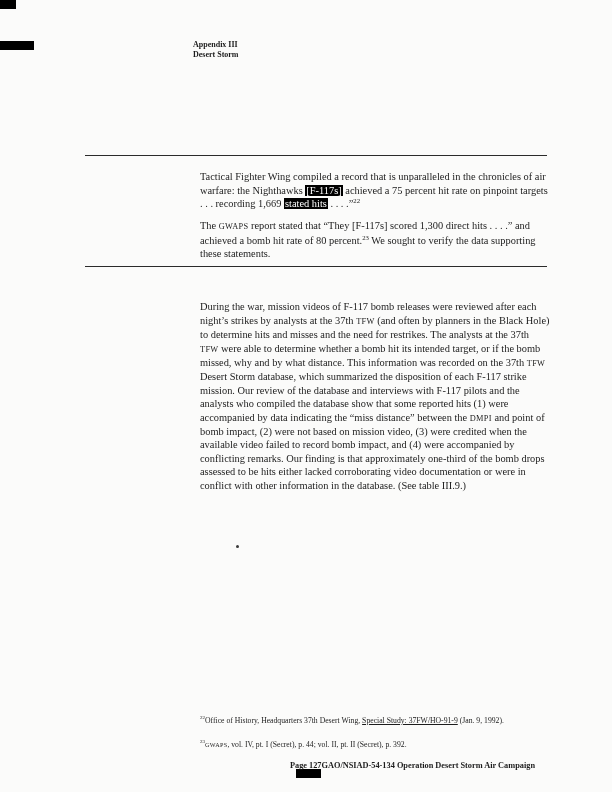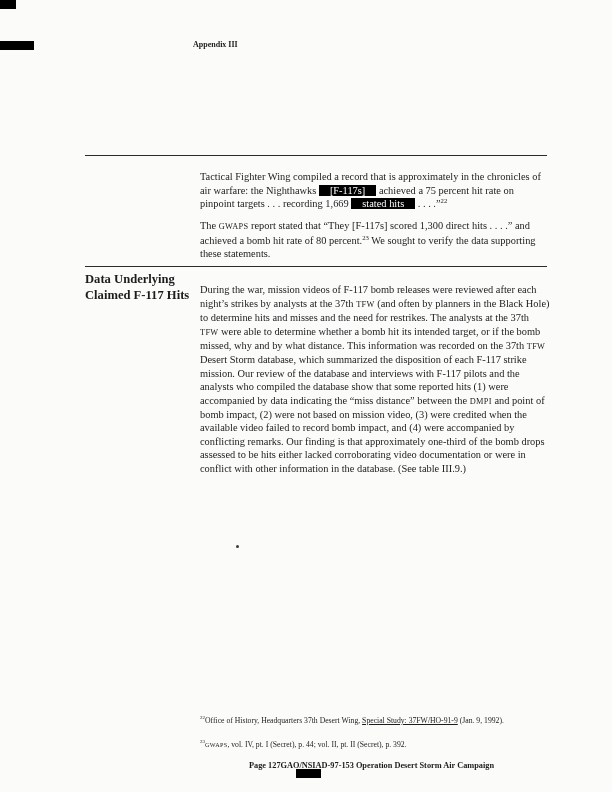--- a/index.html
+++ b/index.html
@@ -33,84 +33,84 @@
   .rule-2 { top: 266px; }
 
   .body-text {
     position: absolute;
     left: 200px; width: 350px;
     font-size: 10.4px; line-height: 13.4px;
     text-align: left;
   }
   .intro-p1 { top: 160px; }
   .intro-p2 { top: 209px; }
-  .main-p1  { top: 273px; }
+  .main-p1  { top: 290px; }
 
   .section-heading {
     position: absolute;
     left: 85px; top: 272px; width: 125px;
     font-size: 12.6px; line-height: 15.5px; font-weight: bold;
   }
 
-  .hl { background: #000000; color: #ffffff; padding: 0 11px; }
+  .hl { background: #000000; color: #ffffff; padding: 0 1px; }
   .sc { font-size: 0.8em; letter-spacing: 0.3px; }
   .sup { font-size: 0.65em; vertical-align: super; line-height: 0; }
   .ul  { text-decoration: underline; }
 
   .footnote {
     position: absolute;
     left: 200px; width: 350px;
     font-size: 7.7px; line-height: 9.4px;
   }
   .fn-22 { top: 716px; }
   .fn-23 { top: 740px; }
 
   .page-footer {
     position: absolute;
-    left: 198px; top: 761px; width: 347px;
-    display: flex; justify-content: center; align-items: baseline;
+    left: 188px; top: 761px; width: 347px;
+    display: flex; justify-content: flex-end; align-items: baseline;
     font-size: 8.3px; font-weight: bold;
   }
 </style>
 </head>
 <body>
 
 <div class="page">
 
   <div class="artifact artifact-corner"></div>
   <div class="artifact artifact-edge"></div>
   <div class="artifact artifact-bottom"></div>
   <div class="artifact-dot artifact" style="background:#3a3a3a;"></div>
 
   <div class="header-block">
     <div>Appendix III</div>
+    <div>Desert Storm</div>
   </div>
 
   <div class="rule rule-1"></div>
   <div class="rule rule-2"></div>
 
   <p class="body-text intro-p1">
-    <span>Tactical Fighter Wing compiled a record that is approximately in the chronicles of air warfare: the Nighthawks </span><span class="hl">[F-117s]</span><span> achieved a 75 percent hit rate on pinpoint targets . . . recording 1,669 </span><span class="hl">stated hits</span><span> . . . .”</span><span class="sup">22</span>
+    <span>Tactical Fighter Wing compiled a record that is unparalleled in the chronicles of air warfare: the Nighthawks </span><span class="hl">[F-117s]</span><span> achieved a 75 percent hit rate on pinpoint targets . . . recording 1,669 </span><span class="hl">stated hits</span><span> . . . .”</span><span class="sup">22</span>
   </p>
 
   <p class="body-text intro-p2">
     <span>The </span><span class="sc">GWAPS</span><span> report stated that “They [F-117s] scored 1,300 direct hits . . . .” and achieved a bomb hit rate of 80 percent.</span><span class="sup">23</span><span> We sought to verify the data supporting these statements.</span>
   </p>
 
-  <h2 class="section-heading" style="margin:0;">Data Underlying Claimed F-117 Hits</h2>
 
   <p class="body-text main-p1">
     <span>During the war, mission videos of F-117 bomb releases were reviewed after each night’s strikes by analysts at the 37th </span><span class="sc">TFW</span><span> (and often by planners in the Black Hole) to determine hits and misses and the need for restrikes. The analysts at the 37th </span><span class="sc">TFW</span><span> were able to determine whether a bomb hit its intended target, or if the bomb missed, why and by what distance. This information was recorded on the 37th </span><span class="sc">TFW</span><span> Desert Storm database, which summarized the disposition of each F-117 strike mission. Our review of the database and interviews with F-117 pilots and the analysts who compiled the database show that some reported hits (1) were accompanied by data indicating the “miss distance” between the </span><span class="sc">DMPI</span><span> and point of bomb impact, (2) were not based on mission video, (3) were credited when the available video failed to record bomb impact, and (4) were accompanied by conflicting remarks. Our finding is that approximately one-third of the bomb drops assessed to be hits either lacked corroborating video documentation or were in conflict with other information in the database. (See table III.9.)</span>
   </p>
 
   <div class="footnote fn-22">
     <span class="sup">22</span><span>Office of History, Headquarters 37th Desert Wing, </span><span class="ul">Special Study: 37FW/HO-91-9</span><span> (Jan. 9, 1992).</span>
   </div>
   <div class="footnote fn-23">
     <span class="sup">23</span><span class="sc">GWAPS</span><span>, vol. IV, pt. I (Secret), p. 44; vol. II, pt. II (Secret), p. 392.</span>
   </div>
 
   <div class="page-footer">
     <span>Page 127</span>
-    <span>GAO/NSIAD-97-153 Operation Desert Storm Air Campaign</span>
+    <span>GAO/NSIAD-54-134 Operation Desert Storm Air Campaign</span>
   </div>
 
 </div>
 
 </body></html>

